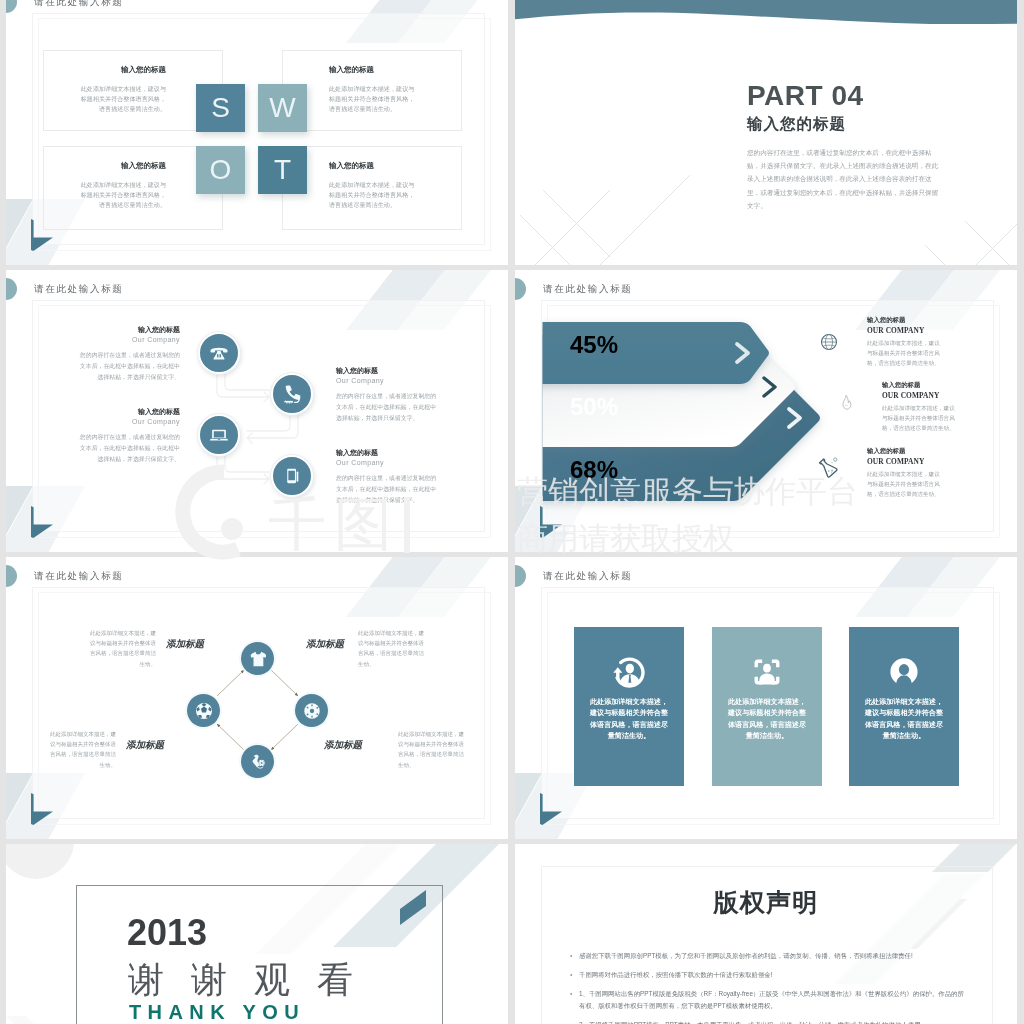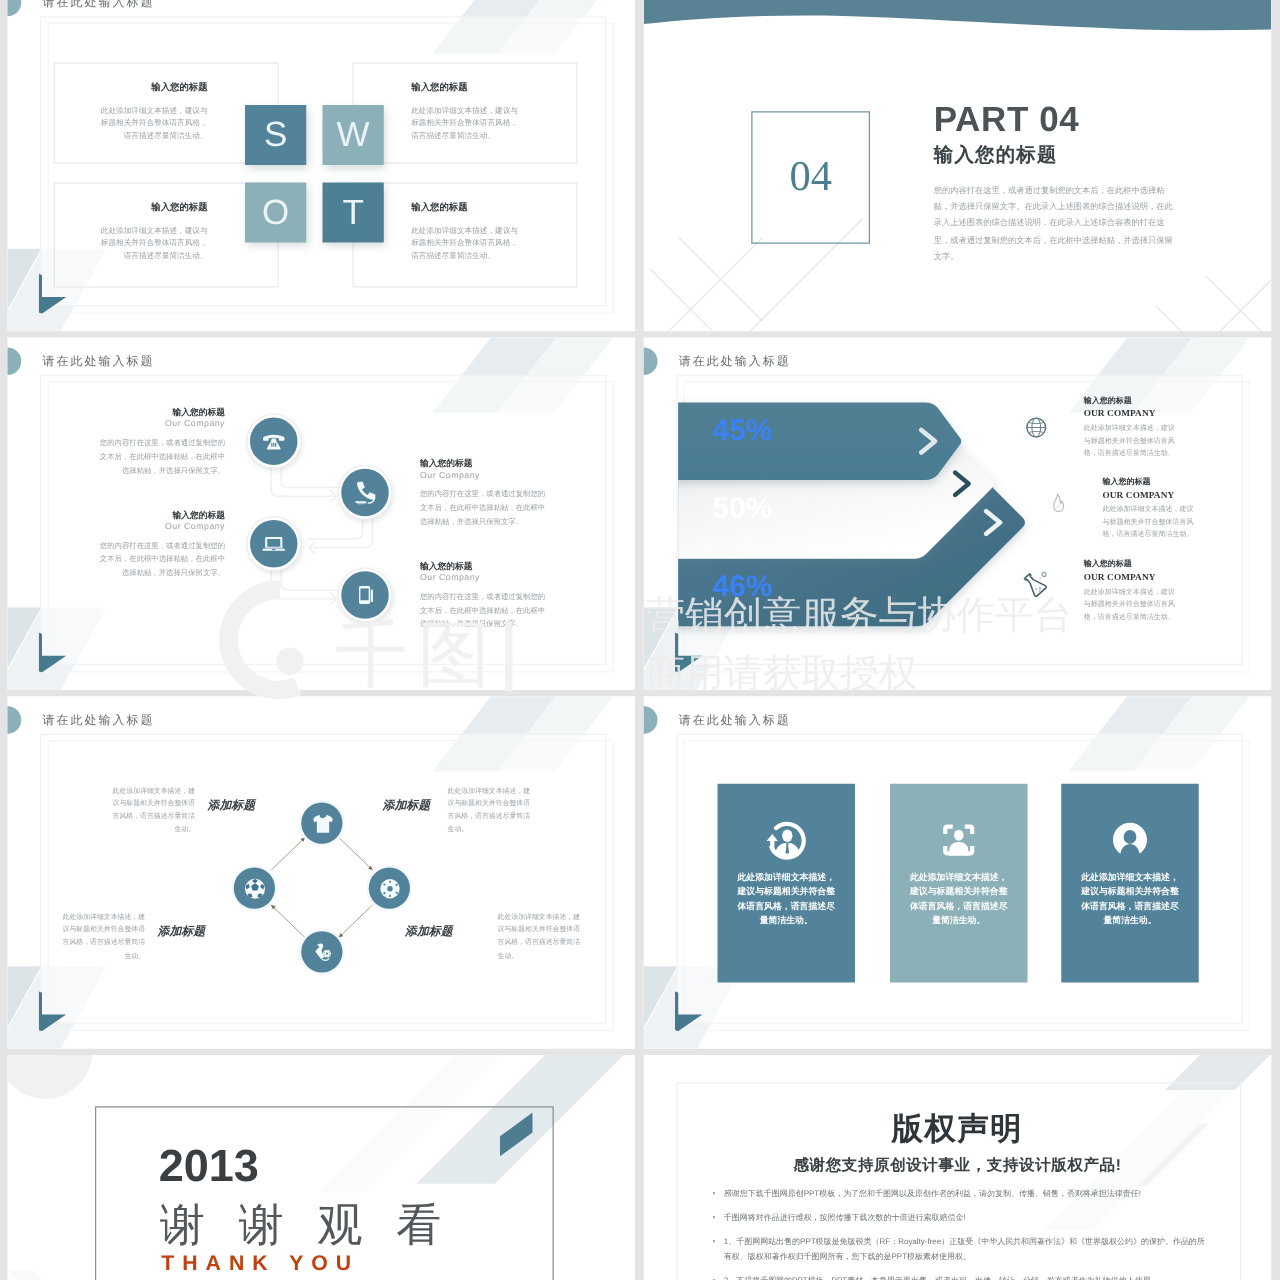--- a/index.html
+++ b/index.html
@@ -38,42 +38,42 @@
   .part-body{position:absolute;font-size:6.6px;color:#9aa1a5;line-height:2.0;width:200px;}
 
   
   .cirq{position:absolute;width:28px;height:28px;border-radius:50%;background:#52839a;border:2.5px solid #fff;box-shadow:0 0 0 1px #eceef0, 1px 2px 5px rgba(80,100,110,.22);display:flex;align-items:center;justify-content:center;}
   .cirq svg{width:22px;height:22px;fill:#f2fafd;}
   .c3t{position:absolute;font-size:7px;font-weight:bold;color:#2f3539;}
   .c3s{position:absolute;font-size:7px;color:#9aa1a5;letter-spacing:.4px;}
   .c3p{position:absolute;font-size:5.9px;color:#9aa1a5;line-height:1.88;width:106px;}
 
   
-  .pct{position:absolute;color:#3b82f6;font-size:24px;font-weight:bold;font-family:"Liberation Sans",sans-serif;}
+  .pct{position:absolute;color:#000000;font-size:24px;font-weight:bold;font-family:"Liberation Sans",sans-serif;}
   .r4t{position:absolute;font-size:6.4px;font-weight:bold;color:#2f3539;}
   .r4s{position:absolute;font-size:7.4px;font-weight:bold;color:#2f3539;letter-spacing:.1px;font-family:"Liberation Serif",serif;}
   .r4p{position:absolute;font-size:5.6px;color:#9aa1a5;line-height:1.78;width:78px;}
 
   
   .d5{position:absolute;width:33px;height:33px;border-radius:50%;background:#52839a;display:flex;align-items:center;justify-content:center;box-shadow:0 0 0 2px #f3f8fa;}
   .d5 svg{width:20px;height:20px;fill:#f2fafd;}
   .d5t{position:absolute;font-size:9.5px;font-weight:bold;color:#3a4145;font-style:italic;}
   .d5p{position:absolute;font-size:5.5px;color:#9aa1a5;line-height:1.85;width:68px;}
 
   
   .card6{position:absolute;top:70px;width:110px;height:159px;}
   .card6 .ic{position:absolute;left:0;right:0;top:28px;display:flex;justify-content:center;}
   .card6 .ic svg{width:34px;height:34px;fill:#fff;}
   .card6 .tx{position:absolute;left:15px;right:15px;top:70px;font-size:7.1px;color:#fff;line-height:1.62;text-align:center;font-weight:bold;}
 
   
   .ty-frame{position:absolute;border:1px solid #8a8f92;}
   .ty-year{position:absolute;font-size:36px;font-weight:bold;color:#3b3f42;letter-spacing:0px;}
   .ty-cn{position:absolute;font-size:36px;color:#53585c;letter-spacing:27px;font-weight:400;}
-  .ty-en{position:absolute;font-size:17px;font-weight:bold;color:#c2410c;letter-spacing:6.4px;}
+  .ty-en{position:absolute;font-size:20px;font-weight:bold;color:#0f766e;letter-spacing:6.4px;}
 
   
   .cp-h1{position:absolute;font-size:25px;font-weight:bold;color:#2f3539;letter-spacing:1.3px;}
   .cp-h2{position:absolute;font-size:12.4px;font-weight:bold;color:#3a4145;letter-spacing:.5px;}
   .cp-li{position:absolute;font-size:6.4px;color:#6d7478;line-height:1.85;}
   .cp-li b{position:absolute;left:-9px;top:0;font-size:7px;color:#9aa1a5;font-weight:normal;}
   .wm{position:absolute;color:rgba(236,236,236,.86);font-weight:500;pointer-events:none;white-space:nowrap;}
 </style>
 </head>
 <body>
@@ -128,23 +128,20 @@
     <g fill="none" stroke="#e4e7e8" stroke-width="1">
       <path d="M28 207 L95 274"></path>
       <path d="M95 207 L3 299"></path>
       <path d="M5 232 L115 342"></path>
       <path d="M175 192 L52 315"></path>
       <path d="M450 238 L505 293"></path>
       <path d="M505 238 L450 293"></path>
       <path d="M410 262 L466 318"></path>
     </g>
   </svg>
-  <div class="num-box" style="left:86px;top:106px;width:93px;height:104px;">
-    <span>04</span>
-  </div>
   <div class="part-title" style="left:232px;top:97px;">PART 04</div>
   <div class="part-sub" style="left:232px;top:131px;">输入您的标题</div>
   <div class="part-body" style="left:232px;top:163px;width:192px;">您的内容打在这里，或者通过复制您的文本后，在此框中选择粘贴，并选择只保留文字。在此录入上述图表的综合描述说明，在此录入上述图表的综合描述说明，在此录入上述综合容表的打在这里，或者通过复制您的文本后，在此框中选择粘贴，并选择只保留文字。</div>
 </div>
 
 <div class="slide s3">
   <div class="bgwrap">
     <svg width="502" height="282" viewBox="0 0 502 282" style="position:absolute;left:0;top:0;">
       <path d="M-24 310 L28 216 L79 216 L27 310 Z" fill="#eef2f4"></path>
       <path d="M-75 310 L-23 216 L27 216 L-25 310 Z" fill="#dce4e8"></path>
@@ -271,21 +268,21 @@
 
     <path filter="url(#sh4)" d="M20 52 L225 52 Q231 52 235 56 L252 79 Q256 83 252 87 L235 110 Q231 114 225 114 L20 114 Z" fill="url(#g4a)"></path>
 
     <path d="M222 74 L233 83 L222 92" fill="none" stroke="#dfe9ec" stroke-width="3.8" stroke-linecap="round" stroke-linejoin="round"></path>
     <path d="M249 108 L260 117 L249 126" fill="none" stroke="#2c4e5c" stroke-width="3.4" stroke-linecap="round" stroke-linejoin="round"></path>
     <path d="M274 139 L285 148 L274 157" fill="none" stroke="#eef4f6" stroke-width="3.8" stroke-linecap="round" stroke-linejoin="round"></path>
     </g>
   </svg>
   <div class="pct" style="left:55px;top:61px;">45%</div>
   <div class="pct" style="left:55px;top:123px;color:#ffffff;">50%</div>
-  <div class="pct" style="left:55px;top:186px;">46%</div>
+  <div class="pct" style="left:55px;top:186px;">68%</div>
 
   <svg style="position:absolute;left:304px;top:62px;width:20px;height:20px;" viewBox="0 0 24 24">
     <circle cx="12" cy="12" r="9" fill="none" stroke="#4f6975" stroke-width="1.3"></circle>
     <ellipse cx="12" cy="12" rx="4.2" ry="9" fill="none" stroke="#6d858f" stroke-width="1"></ellipse>
     <line x1="3" y1="12" x2="21" y2="12" stroke="#6d858f" stroke-width="1"></line>
     <path d="M5 7.2 C8 8.6 16 8.6 19 7.2" fill="none" stroke="#6d858f" stroke-width="0.9"></path>
     <path d="M5 16.8 C8 15.4 16 15.4 19 16.8" fill="none" stroke="#6d858f" stroke-width="0.9"></path>
   </svg>
   <svg style="position:absolute;left:321px;top:123px;width:21px;height:21px;" viewBox="0 0 24 24">
     <path d="M11.5 2.5 C11.5 7 8 8.5 8 13 c0 3.3 1.9 5.5 4.4 5.5 S17 16.3 17 13 c0-1.8-.9-2.9-1.6-4.1 -.3 1.2-.8 2-1.3 2.4 C14.3 8.2 13 4.8 11.5 2.5 Z" fill="none" stroke="#b9bdbf" stroke-width="1.1" stroke-linejoin="round"></path>
@@ -472,21 +469,20 @@
 <div class="slide s8">
   <div class="bgwrap">
     <svg width="502" height="282" viewBox="0 0 502 282" style="position:absolute;left:0;top:0;">
       <path d="M417 28 L446 -1 L502 -1 L473 28 Z" fill="#e4eaec"></path>
       <path d="M360 105 L410 55 L452 55 L402 105 Z" fill="#f1f3f4"></path>
       <path d="M320 140 L430 30 L470 30 L360 140 Z" fill="#fafbfb"></path>
     </svg>
   </div>
   <div class="inner-frame" style="left:26px;top:22px;right:24px;bottom:-30px;border:1px solid #efefef;background:transparent;"></div>
   <div class="cp-h1" style="left:0;right:0;top:42px;text-align:center;">版权声明</div>
-  <div class="cp-h2" style="left:0;right:0;top:80px;text-align:center;">感谢您支持原创设计事业，支持设计版权产品!</div>
   <div class="cp-li" style="left:64px;top:106px;width:390px;"><b>•</b><span>感谢您下载千图网原创PPT模板，为了您和千图网以及原创作者的利益，请勿复制、传播、销售，否则将承担法律责任!</span></div>
   <div class="cp-li" style="left:64px;top:125px;width:390px;"><b>•</b><span>千图网将对作品进行维权，按照传播下载次数的十倍进行索取赔偿金!</span></div>
   <div class="cp-li" style="left:64px;top:144px;width:390px;"><b>•</b><span>1、千图网网站出售的PPT模版是免版税类（RF：Royalty-free）正版受《中华人民共和国著作法》和《世界版权公约》的保护。作品的所有权、版权和著作权归千图网所有，您下载的是PPT模板素材使用权。</span></div>
   <div class="cp-li" style="left:64px;top:175px;width:390px;"><b>•</b><span>2、不得将千图网的PPT模板、PPT素材，本身用于再出售，或者出租、出借、转让、分销、发布或者作为礼物供他人使用</span></div>
 </div>
 
 <div style="position:absolute;left:0;top:0;width:1024px;height:1024px;pointer-events:none;">
   <svg width="1024" height="1024" viewBox="0 0 1024 1024" style="position:absolute;left:0;top:0;">
     <path d="M224 472 a40 40 0 1 0 14 77" fill="none" stroke="#f1f1f1" stroke-width="15"></path>
     <circle cx="232" cy="529" r="11" fill="#f1f1f1"></circle>

